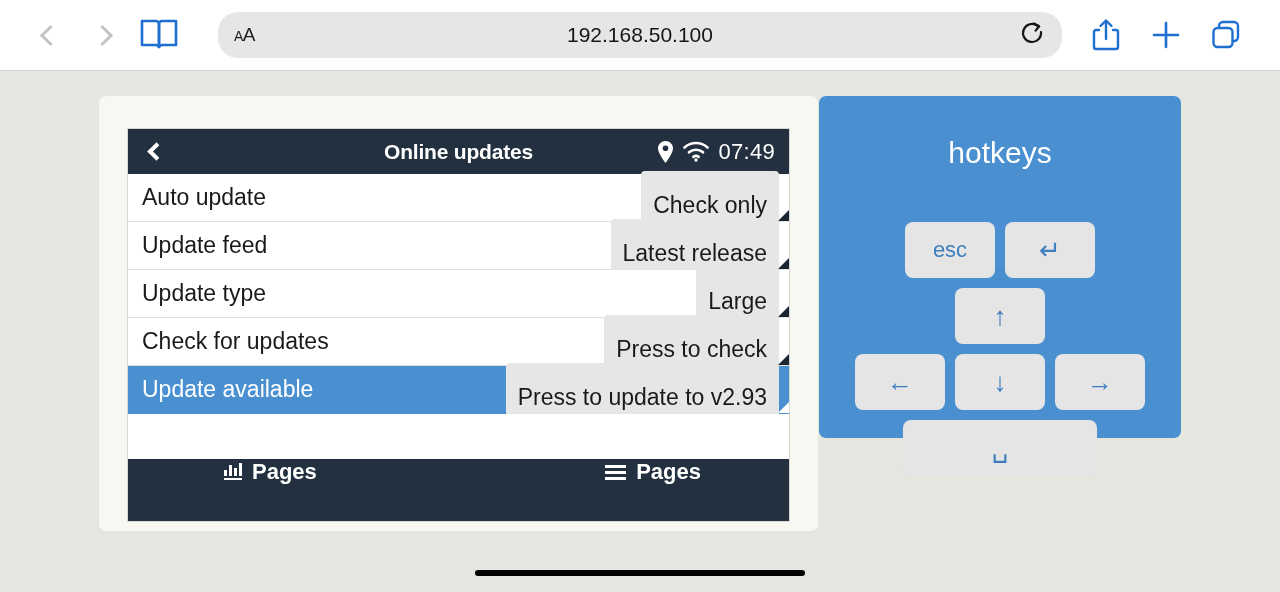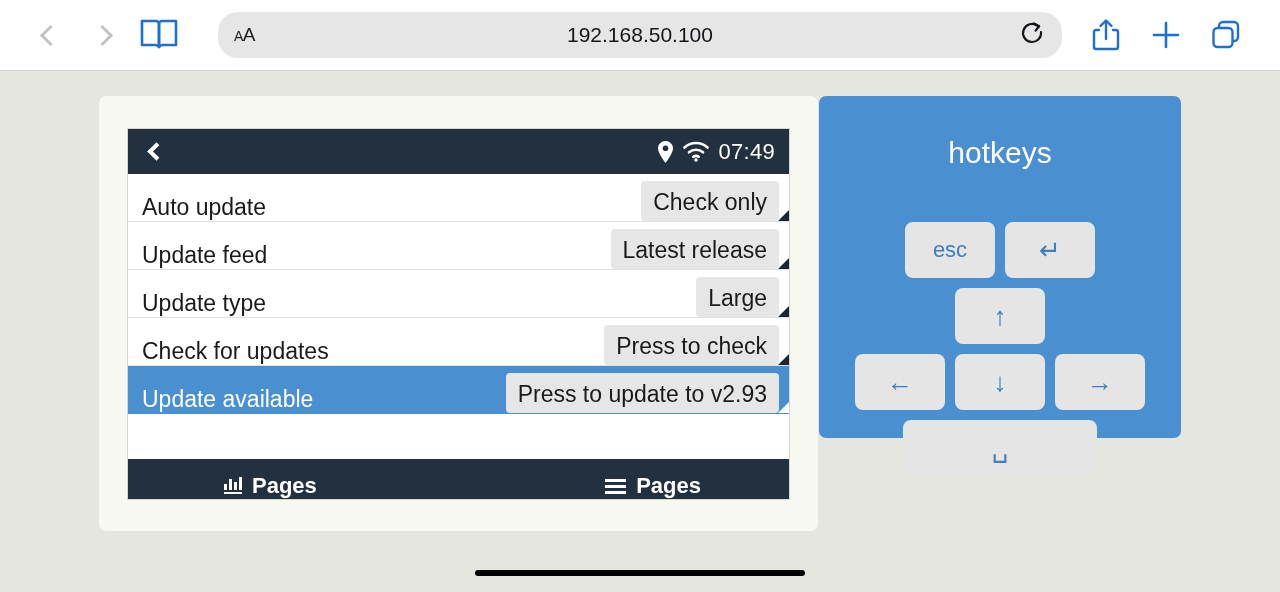--- a/index.html
+++ b/index.html
@@ -99,56 +99,56 @@
     color: #ffffff; font-size: 21px; font-weight: bold;
     letter-spacing: -0.2px;
   }
   .dev-status {
     margin-left: auto; display: flex; align-items: center; gap: 9px; z-index: 2;
   }
   .dev-time { color: #ffffff; font-size: 22px; font-weight: normal; letter-spacing: 0.3px; }
 
   .row {
     height: 48px;
-    display: flex; align-items: flex-end;
+    display: flex; align-items: center;
     padding: 0 10px 0 14px;
     border-bottom: 1px solid #e0e0dc;
     background: #ffffff;
     position: relative;
     gap: 46px;
   }
   .row-label {
     font-size: 23px; color: #1a1a1a;
     font-family: "Liberation Sans", sans-serif;
   }
   .row-value {
     margin-left: auto;
     background: #e6e6e6;
     border-radius: 4px;
-    padding: 8px 12px 6px;
+    padding: 21px 12px 6px;
     font-size: 23px;
     color: #1a1a1a;
     line-height: 1.15;
   }
   .row.selected { background: #4a90d0; border-bottom-color: #4a90d0; }
   .row.selected .row-label { color: #ffffff; }
   .corner {
     position: absolute;
     right: 0; bottom: 0;
     width: 0; height: 0;
     border-left: 11px solid transparent;
     border-bottom: 11px solid #1d2733;
   }
   .row.selected .corner { border-bottom-color: #ffffff; }
   .row.empty { height: 45px; border-bottom: none; }
 
   .dev-footer {
-    height: 40px;
+    height: 62px;
     background: #22303f;
-    display: flex; align-items: flex-end;
+    display: flex; align-items: flex-start;
     color: #ffffff;
   }
   .foot-item {
     display: flex; align-items: center; gap: 10px;
     font-size: 22px; font-weight: bold;
   }
   .foot-pages { margin-left: 96px; }
   .foot-menu  { margin-left: auto; margin-right: 88px; }
   .bars-icon {
     display: flex; align-items: flex-end; gap: 2px;
@@ -249,20 +249,21 @@
 </div>
 
 <div class="page">
 
   <div class="card">
 
     <div class="device">
 
       <div class="dev-header">
         <span class="back-arrow"></span>
+        <span class="dev-title">Online updates</span>
         <span class="dev-status">
           <svg width="17" height="24" viewBox="0 0 17 24">
             <path d="M8.5 1 C4.4 1 1 4.3 1 8.3 C1 13.5 8.5 23 8.5 23 C8.5 23 16 13.5 16 8.3 C16 4.3 12.6 1 8.5 1 Z" fill="#ffffff"></path>
             <circle cx="8.5" cy="8.2" r="2.8" fill="#22303f"></circle>
           </svg>
           <svg width="26" height="21" viewBox="0 0 26 21">
             <path d="M1.5 6.5 A17 17 0 0 1 24.5 6.5" fill="none" stroke="#ffffff" stroke-width="2.6" stroke-linecap="round"></path>
             <path d="M6 11.3 A11 11 0 0 1 20 11.3" fill="none" stroke="#ffffff" stroke-width="2.6" stroke-linecap="round"></path>
             <path d="M10.3 15.8 A5 5 0 0 1 15.7 15.8" fill="none" stroke="#ffffff" stroke-width="2.6" stroke-linecap="round"></path>
             <circle cx="13" cy="19" r="1.7" fill="#ffffff"></circle>

